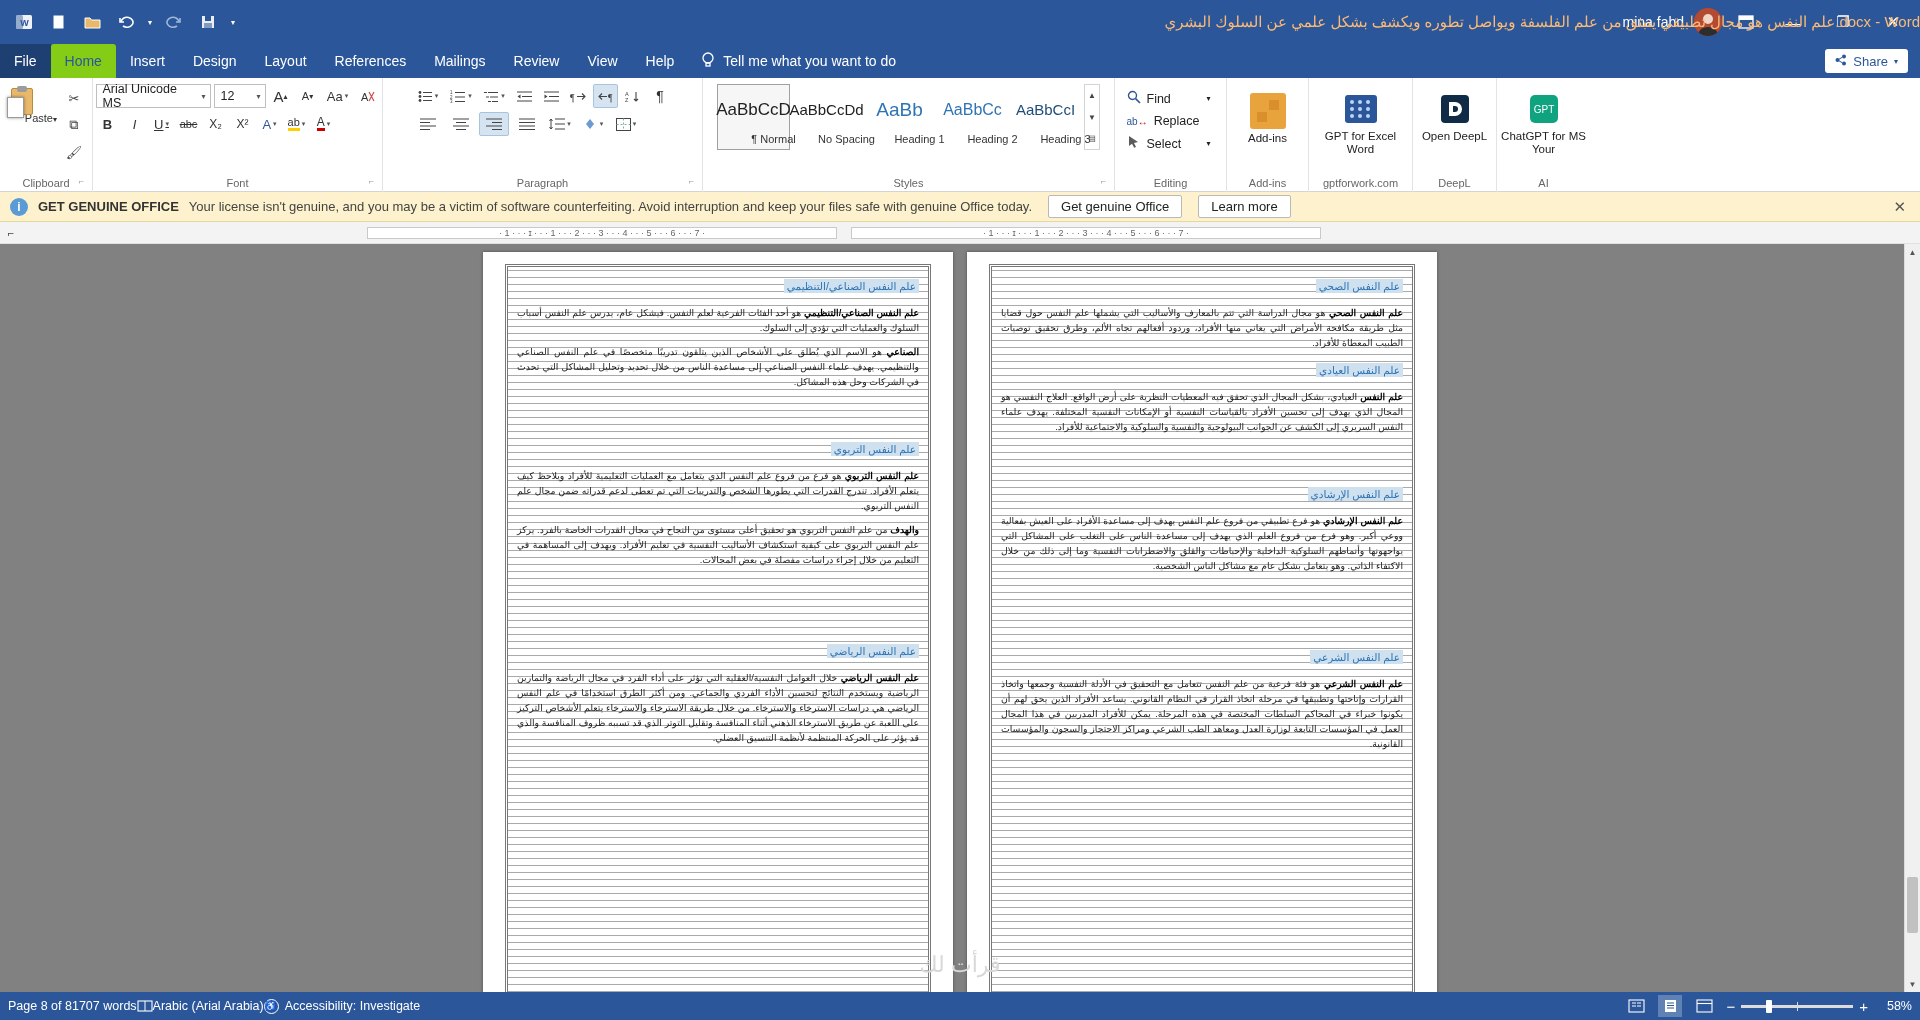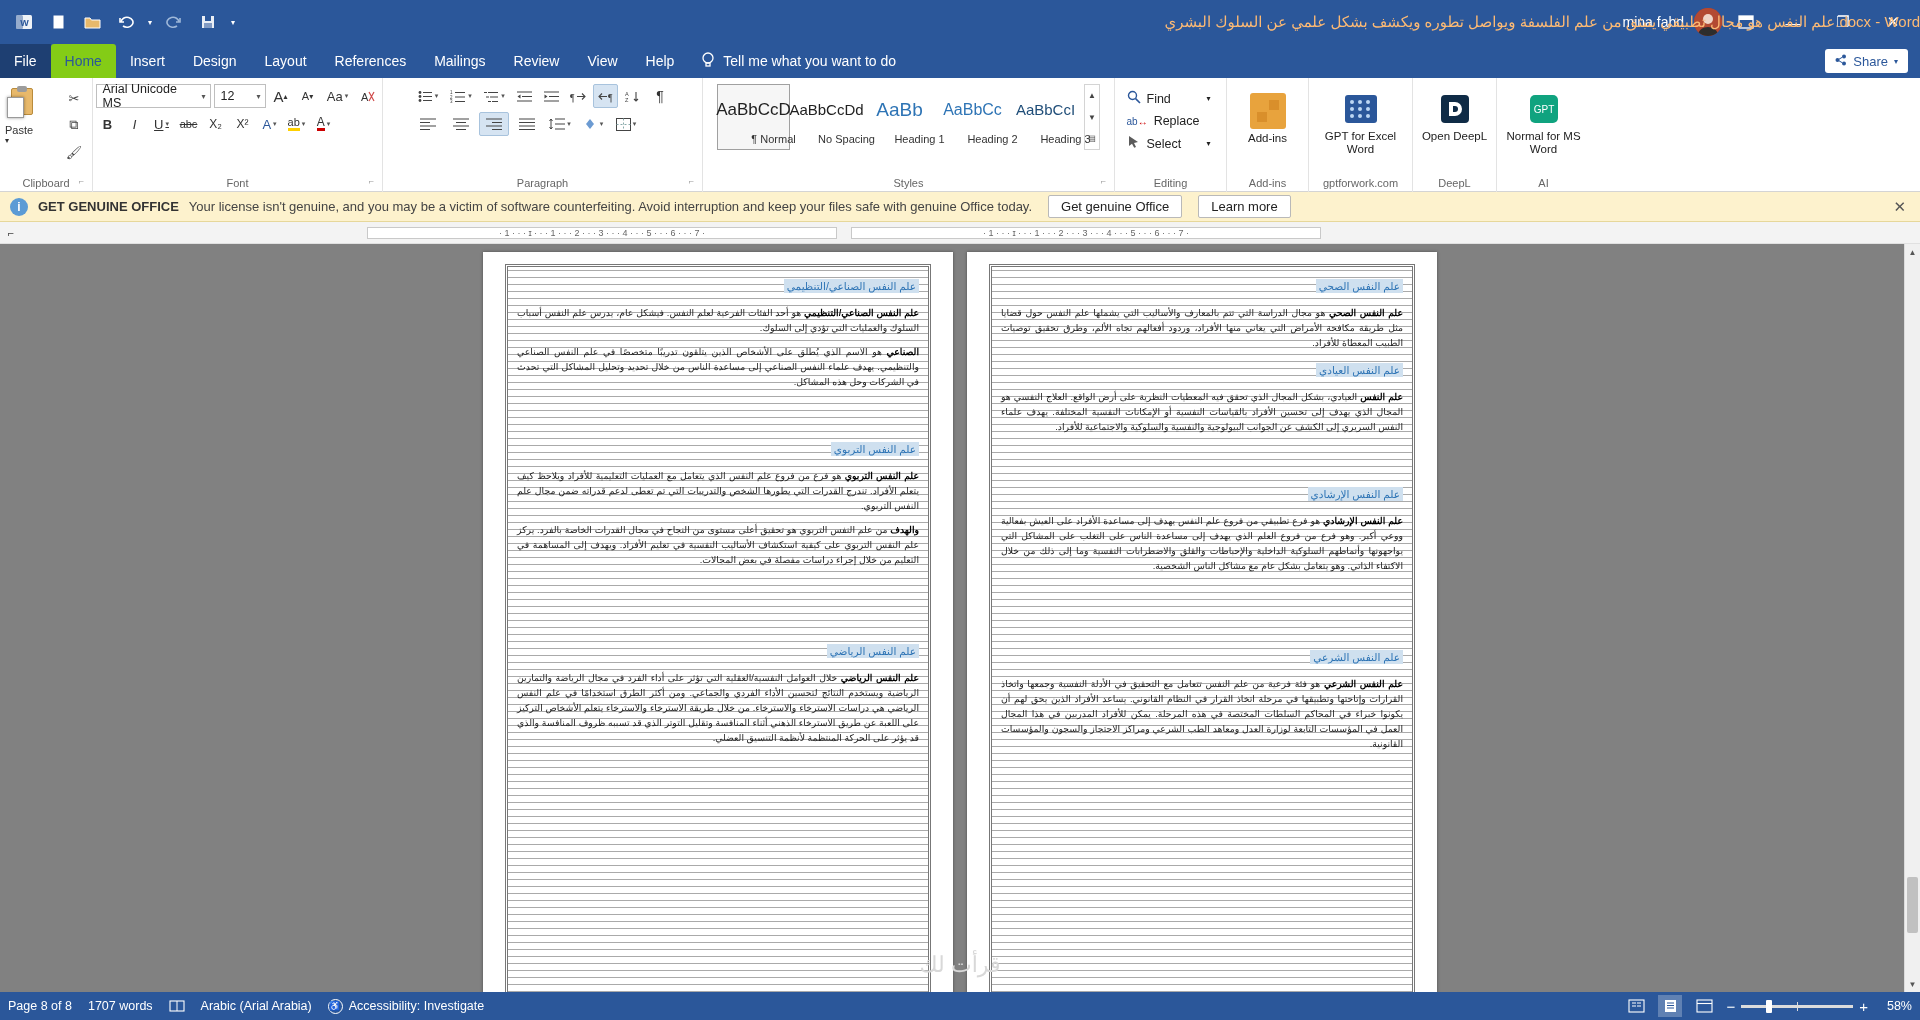--- a/index.html
+++ b/index.html
@@ -81,21 +81,21 @@
     font-size: 11px; color: #666; height: 17px; line-height: 17px;
     width: 100%; text-align: center; position: relative;
   }
   .group-label .dlg {
     position: absolute; right: 2px; bottom: 2px; font-size: 9px; color: #999;
   }
 
   
   .clipboard-body { display: flex; align-items: flex-start; gap: 4px; }
   .paste-btn {
-    width: 52px; display: flex; flex-direction: column; align-items: flex-start;
+    width: 52px; display: flex; flex-direction: row; align-items: flex-end;
     font-size: 11px; color: #333; padding-top: 2px;
   }
   .paste-ico {
     width: 34px; height: 36px; position: relative; margin-bottom: 2px;
   }
   .paste-ico .board {
     position: absolute; left: 6px; top: 2px; width: 22px; height: 27px;
     background: #e8b96b; border: 1.5px solid #b98b3c; border-radius: 2px;
   }
   .paste-ico .clip {
@@ -252,21 +252,21 @@
     display: flex; flex-direction: column; align-items: center;
   }
   .vscroll .arrow { height: 16px; width: 16px; display:flex; align-items:center; justify-content:center; font-size: 8px; color: #555; }
   .vscroll .thumb { width: 11px; background: #c1c1c1; border-radius: 2px; }
   .vtrack-top { flex: 1; }
   .vtrack-bot { flex: 0.07; }
 
   
   .status {
     height: 28px; background: #2b579a; color: #fff; display: flex; align-items: center;
-    font-size: 12.5px; flex: none; padding: 0 8px; gap: 16px;
+    font-size: 12.5px; flex: none; padding: 0 8px; 
   }
   .status .seg { display: flex; align-items: center; gap: 6px; }
   .status .right { margin-left: auto; display: flex; align-items: center; gap: 10px; }
   .view-btn { width: 24px; height: 22px; display:flex; align-items:center; justify-content:center; font-size: 13px; }
   .view-btn.active { background: rgba(255,255,255,.25); }
   .zoom-slider { display: flex; align-items: center; gap: 6px; }
   .zs-track { width: 112px; height: 3px; background: #dcdcdc; position: relative; }
   .zs-mark { position: absolute; top: -3px; left: 50%; width: 1px; height: 9px; background: #dcdcdc; }
   .zs-thumb { position: absolute; top: -5px; left: 22%; width: 6px; height: 13px; background: #fff; border-radius: 1px; }
   .zoom-pct { min-width: 34px; text-align: right; }
@@ -689,21 +689,21 @@
 
     <div class="group" style="width:94px;">
       <div class="group-body" style="align-items:flex-start;padding-top:6px;">
         <div class="big-btn" style="width:86px;">
           <span class="big-ico">
             <svg width="32" height="30" viewBox="0 0 32 30">
                 <rect x="2" y="1" width="28" height="28" rx="5" fill="#10a37f"></rect>
                 <text x="16" y="19" font-size="10" fill="#fff" font-family="Liberation Sans" text-anchor="middle">GPT</text>
               </svg>
           </span>
-          <span>Normal for MS Word</span>
+          <span>ChatGPT for MS Your</span>
         </div>
       </div>
       <div class="group-label">
         <span>AI</span>
       </div>
     </div>
 
   </div>
 
   <div class="notice">

